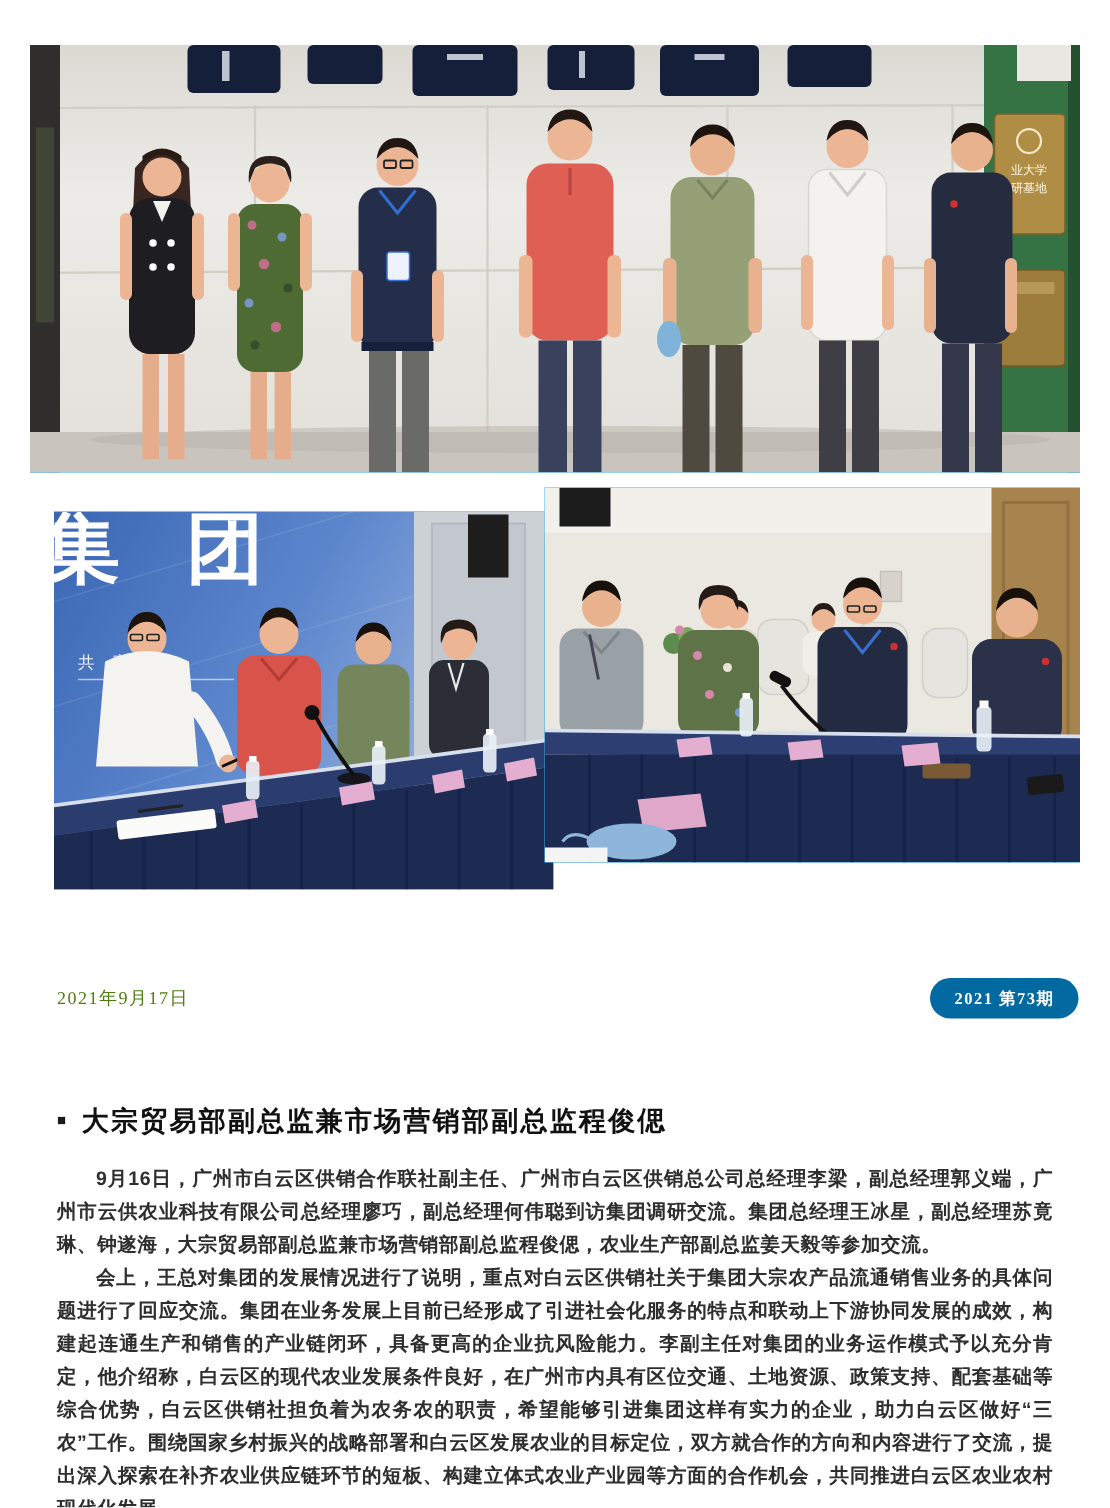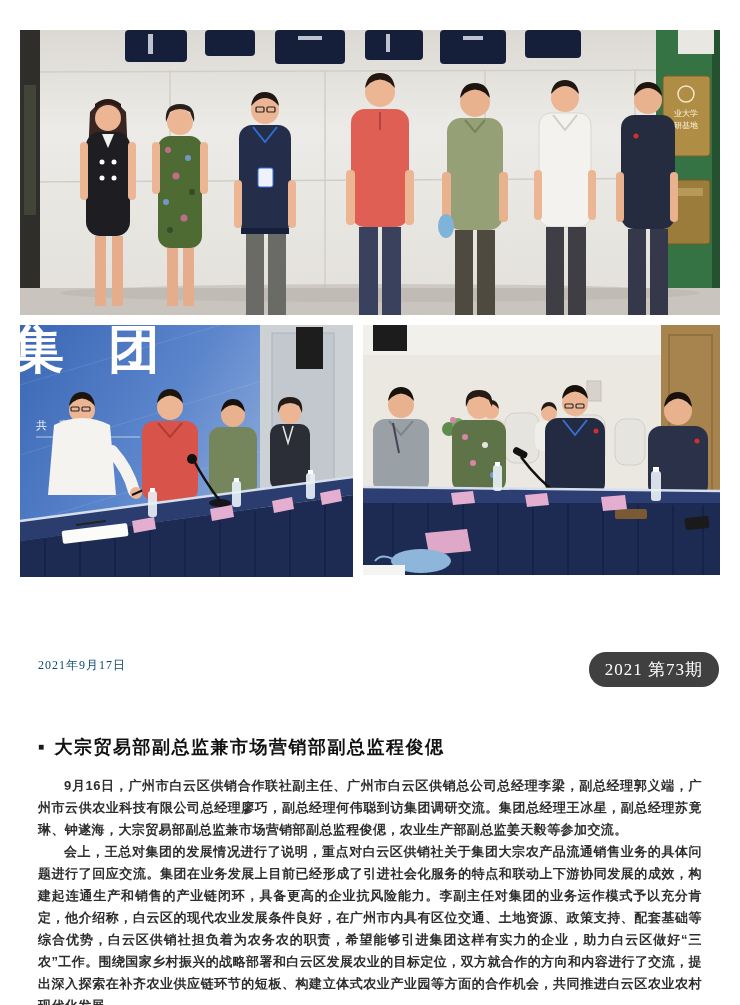--- a/index.html
+++ b/index.html
@@ -9,24 +9,24 @@
   .photo{position:absolute;overflow:hidden;background:#0ea5e9;}
   .photo svg{display:block;}
   .photo-top{left:20px;top:30px;width:700px;height:285px;}
   .photo-left{left:20px;top:325px;width:333px;height:252px;}
   .photo-right{left:363px;top:325px;width:357px;height:250px;}
 
   .meta-row{position:absolute;left:38px;top:650px;width:681px;}
   .dept-name{font-family:"Liberation Serif","DejaVu Serif",serif;font-weight:700;
              font-size:16px;color:#1a1a1a;letter-spacing:1px;}
   .dept-date{font-family:"Liberation Serif","DejaVu Serif",serif;font-size:12px;
-             color:#0c4a6e;margin-top:7px;letter-spacing:1px;}
-  .issue-badge{position:absolute;right:0;top:2px;background:#404040;color:#ffffff;
-             font-family:"Liberation Serif","DejaVu Serif",serif;font-weight:400;
-             font-size:17px;padding:6px 16px;border-radius:17px;letter-spacing:1px;}
+             color:#4d7c0f;margin-top:7px;letter-spacing:1px;}
+  .issue-badge{position:absolute;right:0;top:2px;background:#0369a1;color:#ffffff;
+             font-family:"Liberation Serif","DejaVu Serif",serif;font-weight:700;
+             font-size:11px;padding:6px 16px;border-radius:17px;letter-spacing:1px;}
 
   .headline{position:absolute;left:38px;top:735px;width:664px;margin:0;
             font-size:18px;font-weight:700;color:#111;letter-spacing:1.5px;}
   .headline .bullet{font-size:10px;vertical-align:3px;margin-right:9px;color:#1a1a1a;}
 
   .body-text{position:absolute;left:38px;top:775px;width:664px;
              font-size:13px;line-height:22px;color:#2e2e2e;text-align:justify;
              font-weight:600;letter-spacing:0.4px;}
   .body-text p{margin:0;text-indent:2em;}
 </style>
@@ -181,21 +181,21 @@
           <circle cx="616" cy="106" r="2.5" fill="#d03030"></circle>
           <rect x="596" y="142" width="8" height="50" rx="4" fill="#e8b28e"></rect>
           <rect x="650" y="142" width="8" height="50" rx="4" fill="#e8b28e"></rect>
           <rect x="608" y="199" width="18" height="86" fill="#35384a"></rect>
             <rect x="630" y="199" width="18" height="86" fill="#35384a"></rect>
         </g>
       </g>
     </svg>
   </figure>
 
-  <figure class="photo photo-left" style="margin:0">
+  <figure class="photo photo-left" style="margin:16px">
     <svg width="333" height="252" viewBox="0 0 333 252">
       <defs>
         <linearGradient id="blueG" x1="0" y1="0" x2="1" y2="0.6">
           <stop offset="0" stop-color="#3a66b4"></stop>
             <stop offset="0.6" stop-color="#5c86cc"></stop>
             <stop offset="1" stop-color="#8aa8da"></stop>
         </linearGradient>
       </defs>
       <rect x="0" y="0" width="245" height="252" fill="url(#blueG)"></rect>
       <g stroke="#ffffff" stroke-width="1" opacity="0.10">

